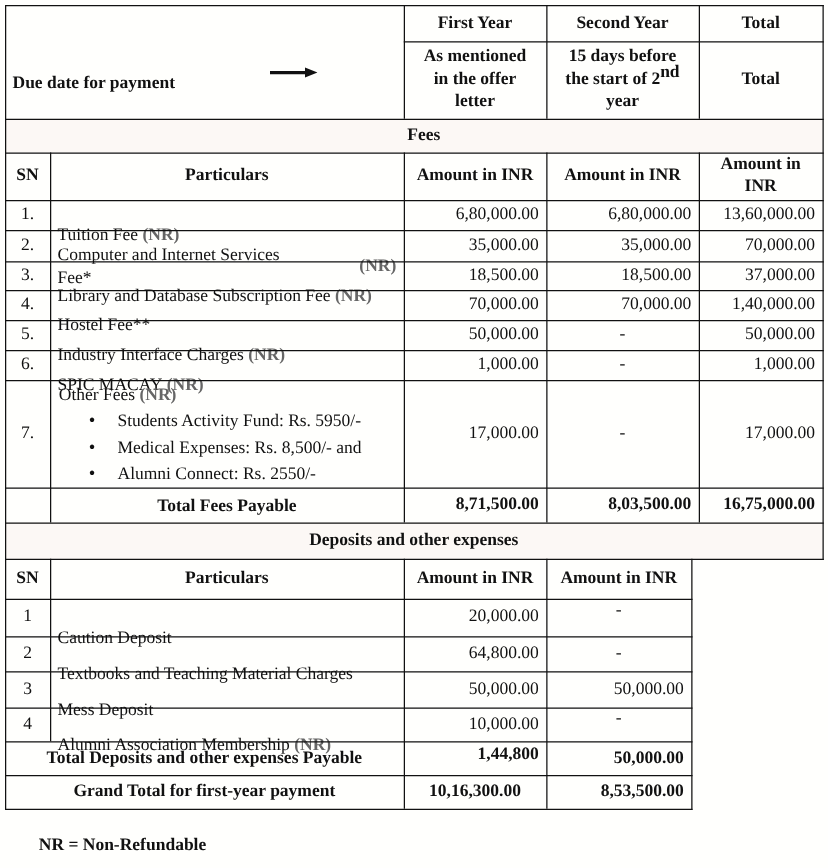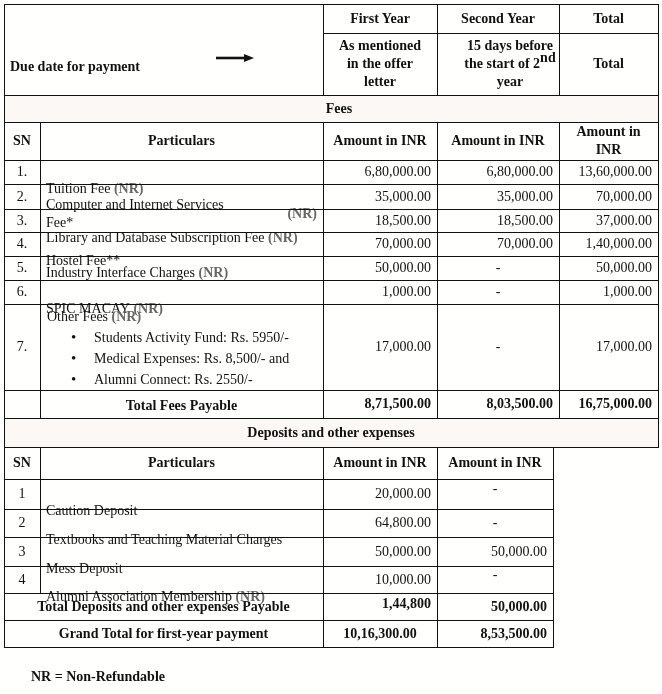--- a/index.html
+++ b/index.html
@@ -44,21 +44,21 @@
 </div>
 <div class="cell c b" style="left:559px; top:4px; width:99px; height:29px;">
   <span>Total</span>
 </div>
 
 <div class="cell c b" style="left:323px; top:33px; width:114px; height:62px; flex-direction:column; justify-content:center;">
   <span>As mentioned</span>
   <span>in the offer</span>
   <span>letter</span>
 </div>
-<div class="cell c b" style="left:437px; top:33px; width:122px; height:62px; flex-direction:column; justify-content:center;margin-left:12px;">
+<div class="cell c b" style="left:437px; top:33px; width:122px; height:62px; flex-direction:column; justify-content:center;">
   <span>15 days before</span>
   <span><span>the start of 2</span><sup>nd</sup></span>
   <span>year</span>
 </div>
 <div class="cell c b" style="left:559px; top:33px; width:99px; height:62px;">
   <span>Total</span>
 </div>
 
 <div class="cell c b" style="left:4px; top:95px; width:654px; height:27px;margin-left:8px;">
   <span>Fees</span>
@@ -107,21 +107,21 @@
   <div class="cell l" style="left:40px; top:232px; width:283px; height:24px;">
       <span>Hostel Fee**</span>
       <span class="nr"></span>
     </div>
   <div class="cell r" style="left:323px; top:232px; width:114px; height:24px;">70,000.00</div>
   <div class="cell r" style="left:437px; top:232px; width:122px; height:24px;">70,000.00</div>
   <div class="cell r" style="left:559px; top:232px; width:99px; height:24px;">1,40,000.00</div>
 </div>
 <div>
   <div class="cell c" style="left:4px; top:256px; width:36px; height:24px;">5.</div>
-  <div class="cell l" style="left:40px; top:244px; width:283px; height:24px;"><span>Industry Interface Charges</span>&nbsp;<span class="nr">(NR)</span></div>
+  <div class="cell l" style="left:40px; top:256px; width:283px; height:24px;"><span>Industry Interface Charges</span>&nbsp;<span class="nr">(NR)</span></div>
   <div class="cell r" style="left:323px; top:256px; width:114px; height:24px;">50,000.00</div>
   <div class="cell c" style="left:437px; top:256px; width:122px; height:24px;">-</div>
   <div class="cell r" style="left:559px; top:256px; width:99px; height:24px;">50,000.00</div>
 </div>
 <div>
   <div class="cell c" style="left:4px; top:280px; width:36px; height:24px;">6.</div>
   <div class="cell l" style="left:40px; top:280px; width:283px; height:24px;"><span>SPIC MACAY</span>&nbsp;<span class="nr">(NR)</span></div>
   <div class="cell r" style="left:323px; top:280px; width:114px; height:24px;">1,000.00</div>
   <div class="cell c" style="left:437px; top:280px; width:122px; height:24px;">-</div>
   <div class="cell r" style="left:559px; top:280px; width:99px; height:24px;">1,000.00</div>

